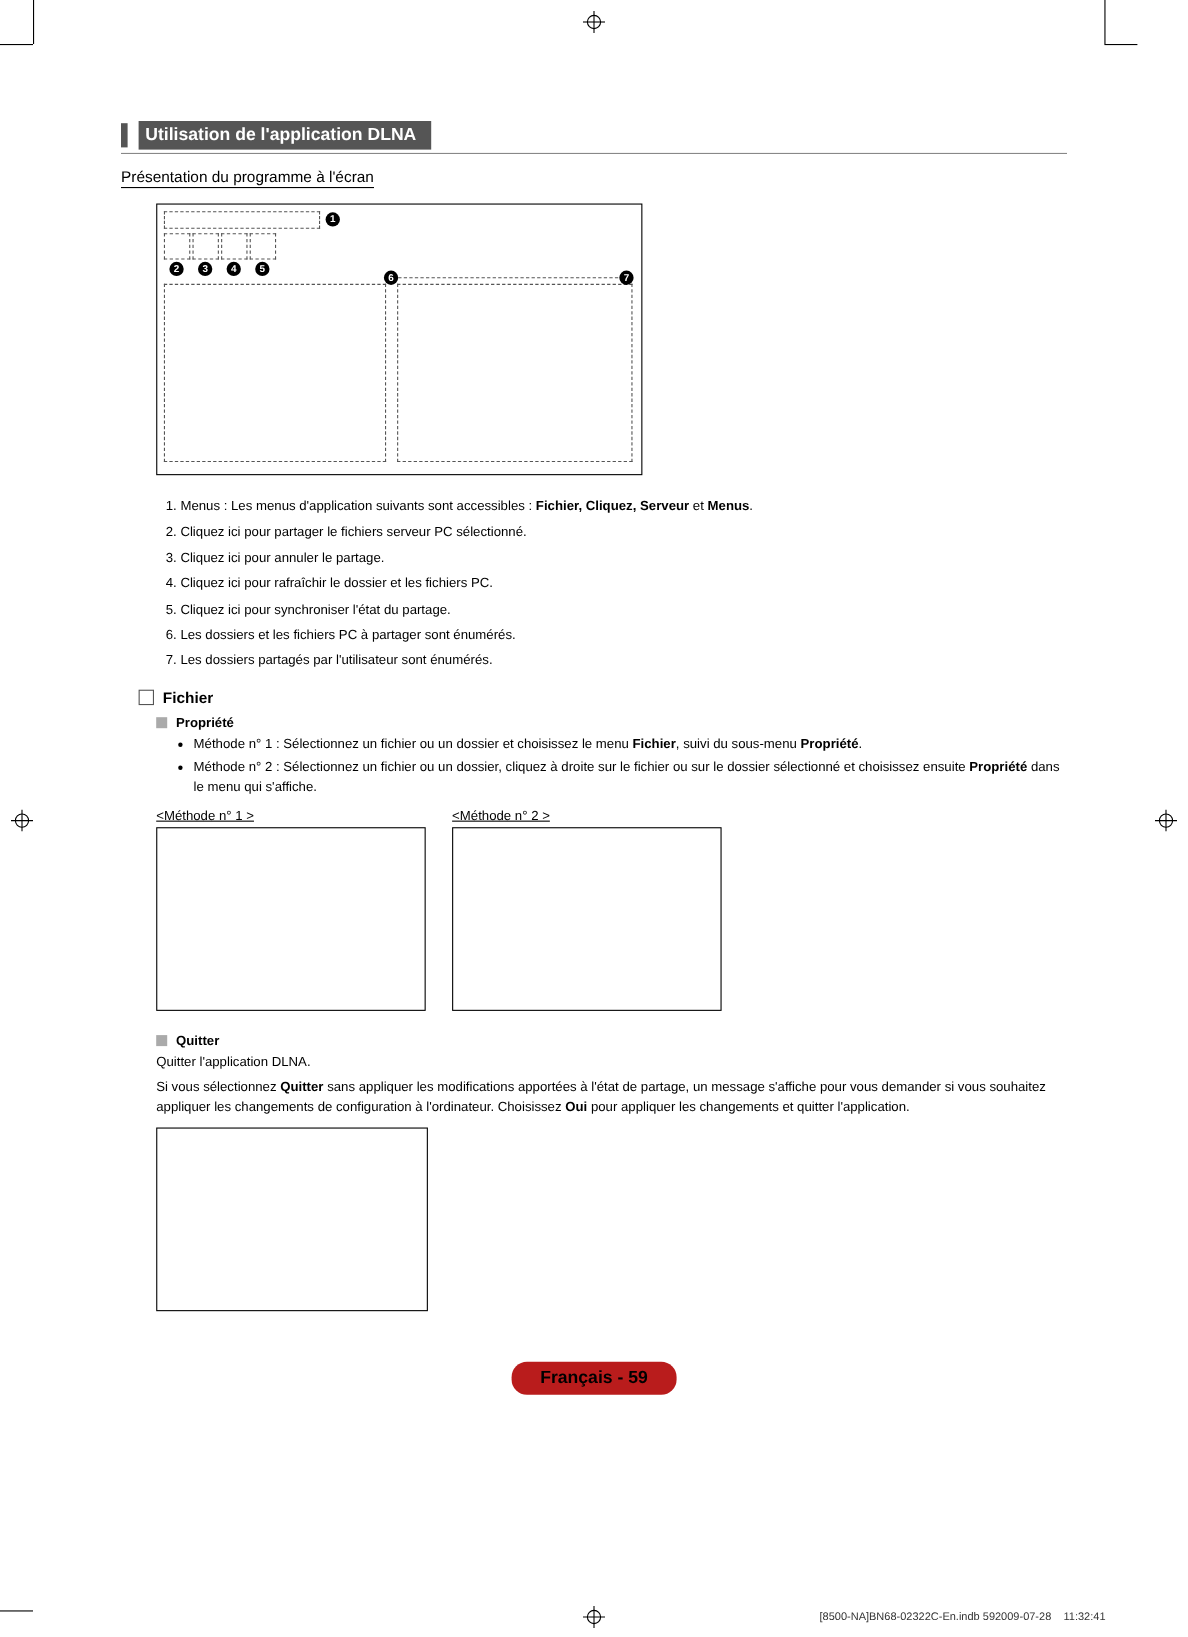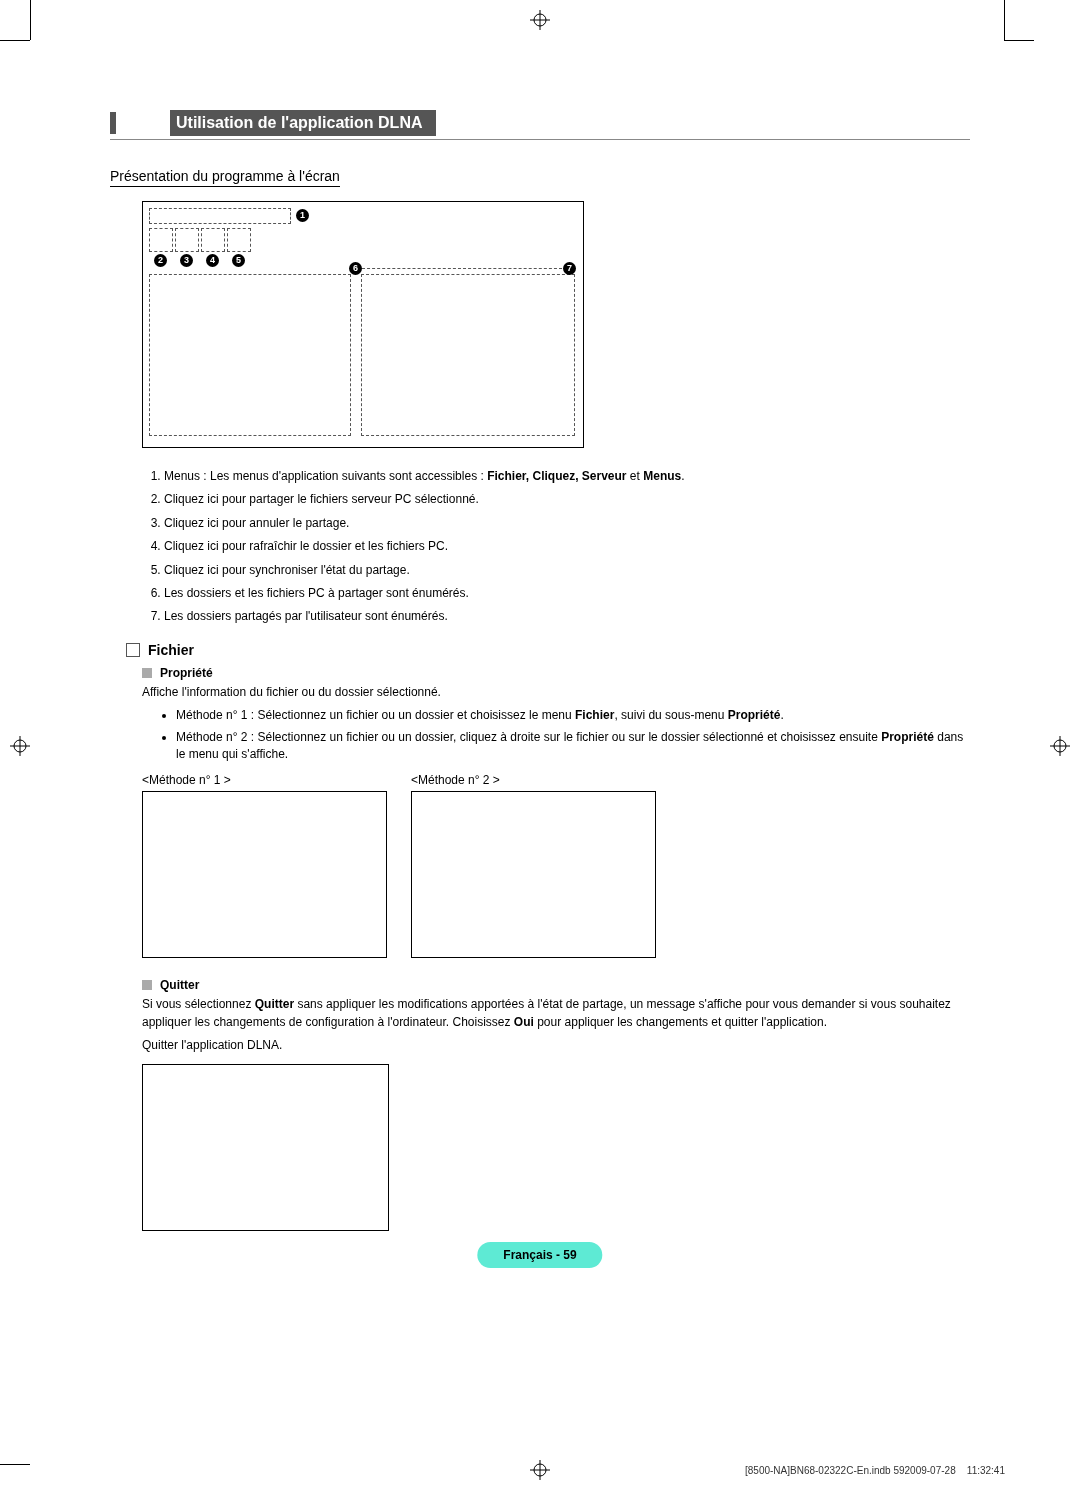--- a/index.html
+++ b/index.html
@@ -41,22 +41,21 @@
     left: 110px;
     top: 110px;
     width: 860px;
   }
 
   .section-title-bar {
     display: flex;
     align-items: center;
     border-bottom: 1px solid #888;
     padding-bottom: 3px;
-    margin-bottom: 28px;
-    gap: 44px;
+    margin-bottom: 12px;
   }
   .section-title-bar .accent {
     width: 6px;
     height: 22px;
     background: #555;
     margin-right: 10px;
   }
   .section-title-bar .title {
     background: #555;
     color: #fff;
@@ -160,43 +159,44 @@
     display: flex;
     gap: 24px;
     margin: 10px 0 20px 32px;
   }
   .method-col {
     width: 245px;
   }
   .method-label {
     font-size: 12px;
     margin-bottom: 4px;
+    text-decoration: underline;
   }
   .empty-box {
     border: 1px solid #000;
     height: 165px;
   }
 
   .single-box {
     margin: 10px 0 0 32px;
     width: 245px;
     height: 165px;
     border: 1px solid #000;
   }
 
   .footer-pill {
     position: absolute;
     left: 50%;
     transform: translateX(-50%);
     bottom: 220px;
-    background: #5eead4;
+    background: #b91c1c;
     border-radius: 14px;
     padding: 6px 26px;
     font-weight: bold;
-    font-size: 12px;
+    font-size: 16px;
   }
 
   .print-footer {
     position: absolute;
     left: 75px;
     right: 75px;
     bottom: 12px;
     display: flex;
     justify-content: flex-end;
     font-size: 10px;
@@ -287,45 +287,44 @@
 
   <div class="q-heading">
     <span class="q-mark"></span>
     <span>Fichier</span>
   </div>
 
   <div class="sq-heading">
     <span class="sq-mark"></span>
     <span>Propriété</span>
   </div>
-  <p class="body-text">Affiche l'information du fichier ou du dossier sélectionné.</p>
   <ul class="bullet">
     <li><span>Méthode n° 1 : Sélectionnez un fichier ou un dossier et choisissez le menu </span><b>Fichier</b><span>, suivi du sous-menu </span><b>Propriété</b><span>.</span></li>
     <li><span>Méthode n° 2 : Sélectionnez un fichier ou un dossier, cliquez à droite sur le fichier ou sur le dossier sélectionné et choisissez ensuite </span><b>Propriété</b><span> dans le menu qui s'affiche.</span></li>
   </ul>
 
   <div class="method-row">
     <div class="method-col">
       <div class="method-label">&lt;Méthode n° 1 &gt;</div>
       <div class="empty-box"></div>
     </div>
     <div class="method-col">
       <div class="method-label">&lt;Méthode n° 2 &gt;</div>
       <div class="empty-box"></div>
     </div>
   </div>
 
   <div class="sq-heading">
     <span class="sq-mark"></span>
     <span>Quitter</span>
   </div>
+  <p class="body-text">Quitter l'application DLNA.</p>
   <p class="body-text">
     <span>Si vous sélectionnez </span><b>Quitter</b><span> sans appliquer les modifications apportées à l'état de partage, un message s'affiche pour vous demander si vous souhaitez appliquer les changements de configuration à l'ordinateur. Choisissez </span><b>Oui</b><span> pour appliquer les changements et quitter l'application.</span>
   </p>
-  <p class="body-text">Quitter l'application DLNA.</p>
 
   <div class="single-box"></div>
 
 </div>
 
 <div class="footer-pill">Français - 59</div>
 
 <div class="print-footer">
   <span>[8500-NA]BN68-02322C-En.indb   59</span>
   <span>2009-07-28   &nbsp;&nbsp; 11:32:41</span>

